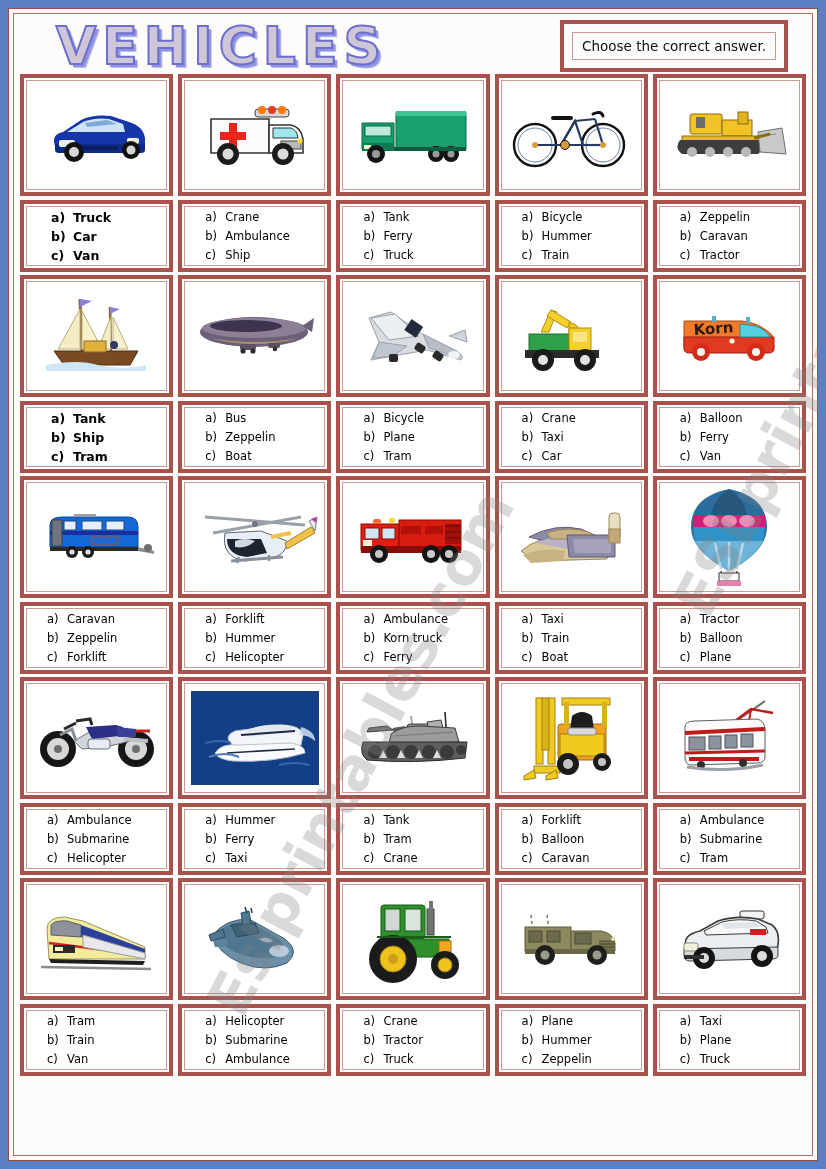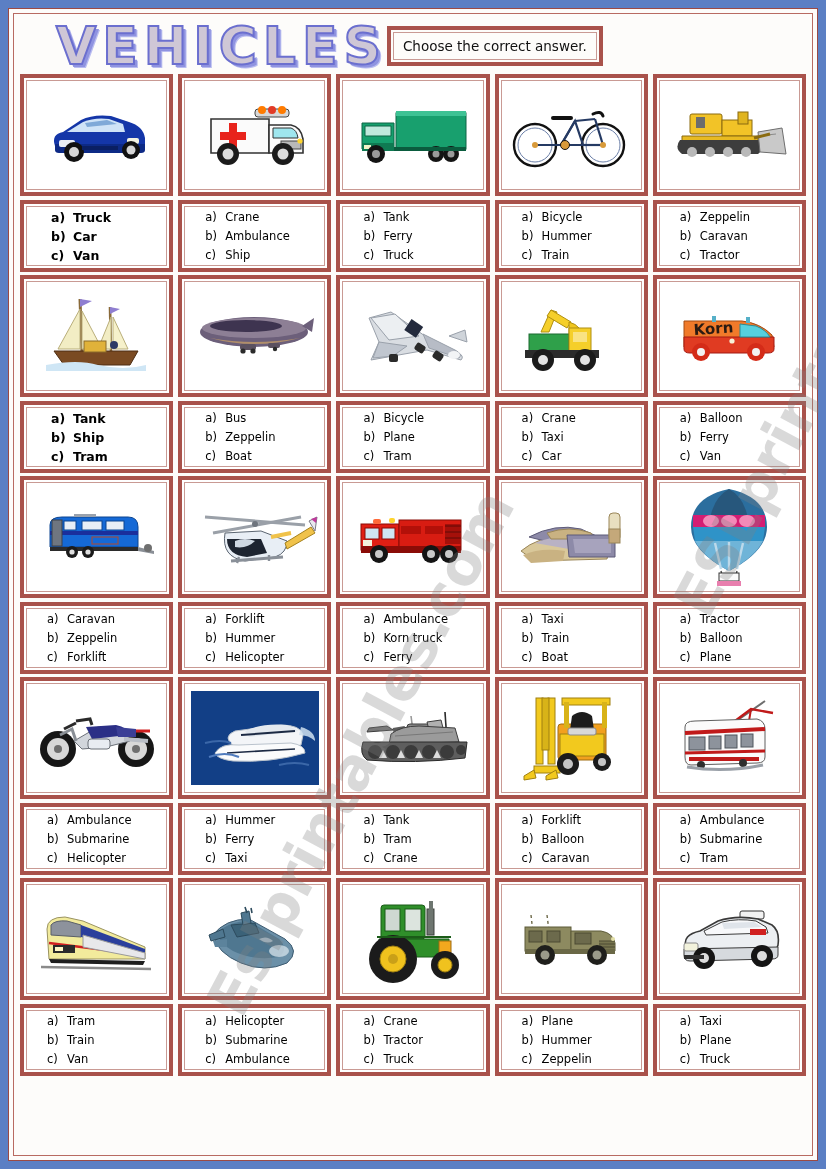--- a/index.html
+++ b/index.html
@@ -19,42 +19,42 @@
   .inner{
     position:absolute;left:4px;top:4px;right:4px;bottom:4px;
     border:1px solid #b86a62;
     background:#fdfcfa;
     box-sizing:border-box;
     padding:2px;
   }
   
   .header{
     height:58px;
-    display:flex;align-items:center;
+    display:flex;align-items:center;justify-content:space-between;
     padding:2px 6px 0 6px;
     box-sizing:border-box;
   }
   .title{
     font-family:"DejaVu Sans", sans-serif;
     font-size:52px;
     font-weight:bold;
     letter-spacing:6px;
     color:#cfc7d6;
     -webkit-text-stroke:2px #6b6fcf;
     text-shadow:3px 3px 0 #8f93e0, 4px 4px 0 #babdf0;
     line-height:56px;
     padding-left:34px;
     white-space:nowrap;
     user-select:none;
   }
   .instr-outer{
     border:4px solid #a9524b;
     background:#fdfcfa;
-    padding:2px;
-    margin-right:0;
+    padding:8px;
+    margin-right:16px;
   }
   .instr-inner{
     border:1px solid #c99a94;
     padding:5px 9px;
     font-family:"DejaVu Sans", sans-serif;
     font-size:13.5px;
     color:#111;
     white-space:nowrap;
   }
   

